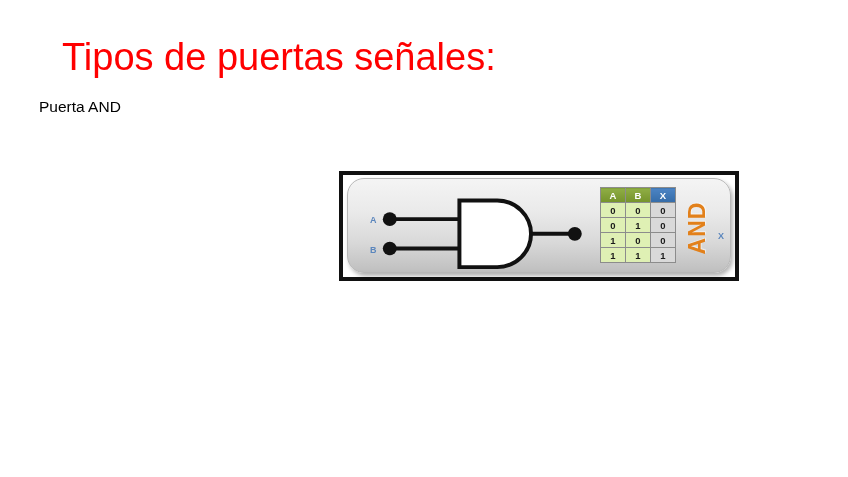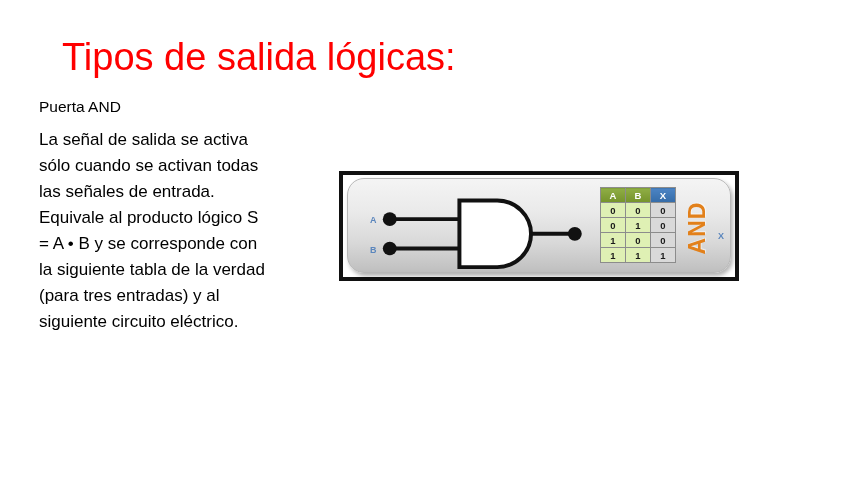--- a/index.html
+++ b/index.html
@@ -155,25 +155,24 @@
     font-size: 23px;
     font-weight: bold;
     color: #e2801a;
     letter-spacing: 1px;
     text-shadow: 1px 1px 1px rgba(255,255,255,0.6);
   }
 </style>
 </head>
 <body>
 
-<div id="slide-title">Tipos de salida lógicas:</div>
+<div id="slide-title">Tipos de puertas señales:</div>
 
 <div id="body-column">
   <p class="body-heading">Puerta AND</p>
-  <p class="body-paragraph"> La señal de salida se activa sólo cuando se activan todas las señales de entrada. Equivale al producto lógico S = A • B y se corresponde con la siguiente tabla de la verdad (para tres entradas) y al siguiente circuito eléctrico.</p>
 </div>
 
 <div id="gate-figure">
   <div id="figure-frame"></div>
 
   <div id="figure-panel">
 
     <span class="port-label" id="label-a">A</span>
     <span class="port-label" id="label-b">B</span>
     <span class="port-label" id="label-x">X</span>

